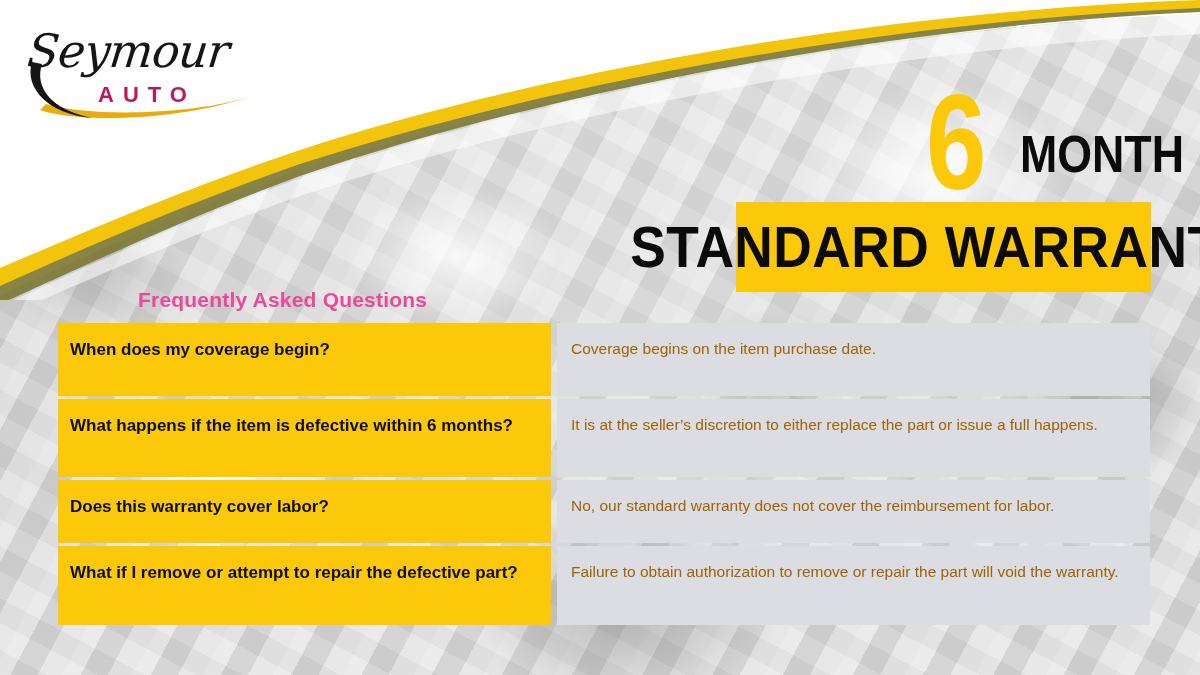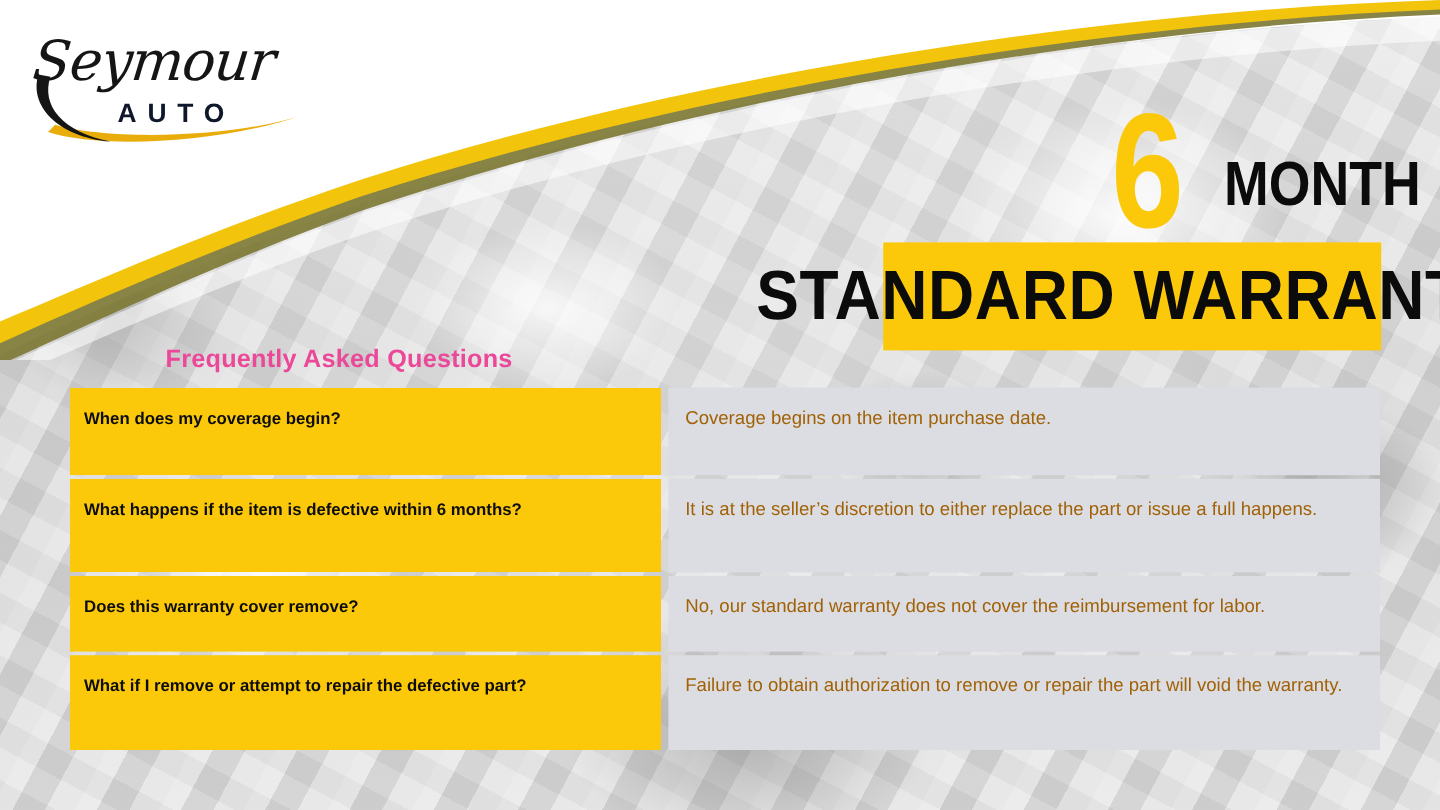--- a/index.html
+++ b/index.html
@@ -67,21 +67,21 @@
     transform: skewX(-6deg);
   }
   .logo-auto {
     position: absolute;
     left: 76px;
     top: 64px;
     font-family: "Liberation Sans", sans-serif;
     font-weight: bold;
     font-size: 22px;
     letter-spacing: 9px;
-    color: #0f172a;
+    color: #be185d;
   }
 
   
   .six {
     position: absolute;
     left: 926px;
     top: 74px;
     font-family: "Liberation Sans Narrow", "Liberation Sans", sans-serif;
     font-weight: bold;
     font-size: 136px;
@@ -147,21 +147,21 @@
     border-collapse: separate;
     border-spacing: 0 3px;
   }
   .faq-table tr { vertical-align: top; }
   .q-cell {
     width: 469px;
     background: #fbc90a;
     padding: 16px 12px 16px 12px;
     font-family: "Liberation Sans", sans-serif;
     font-weight: bold;
-    font-size: 14px;
+    font-size: 17px;
     line-height: 1.30;
     color: #0d0d0d;
     border-right: 6px solid transparent;
     background-clip: padding-box;
   }
   .a-cell {
     background: #dcdde2;
     padding: 16px 14px 16px 14px;
     font-family: "Liberation Sans", sans-serif;
     font-weight: normal;
@@ -218,21 +218,21 @@
     <tbody>
       <tr class="row-h1">
         <td class="q-cell">When does my coverage begin?</td>
         <td class="a-cell">Coverage begins on the item purchase date.</td>
       </tr>
       <tr class="row-h2">
         <td class="q-cell">What happens if the item is defective within 6 months?</td>
         <td class="a-cell">It is at the seller’s discretion to either replace the part or issue a full happens.</td>
       </tr>
       <tr class="row-h3">
-        <td class="q-cell">Does this warranty cover remove?</td>
+        <td class="q-cell">Does this warranty cover labor?</td>
         <td class="a-cell">No, our standard warranty does not cover the reimbursement for labor.</td>
       </tr>
       <tr class="row-h4">
         <td class="q-cell">What if I remove or attempt to repair the defective part?</td>
         <td class="a-cell">Failure to obtain authorization to remove or repair the part will void the warranty.</td>
       </tr>
     </tbody>
   </table>
 
 </div>

